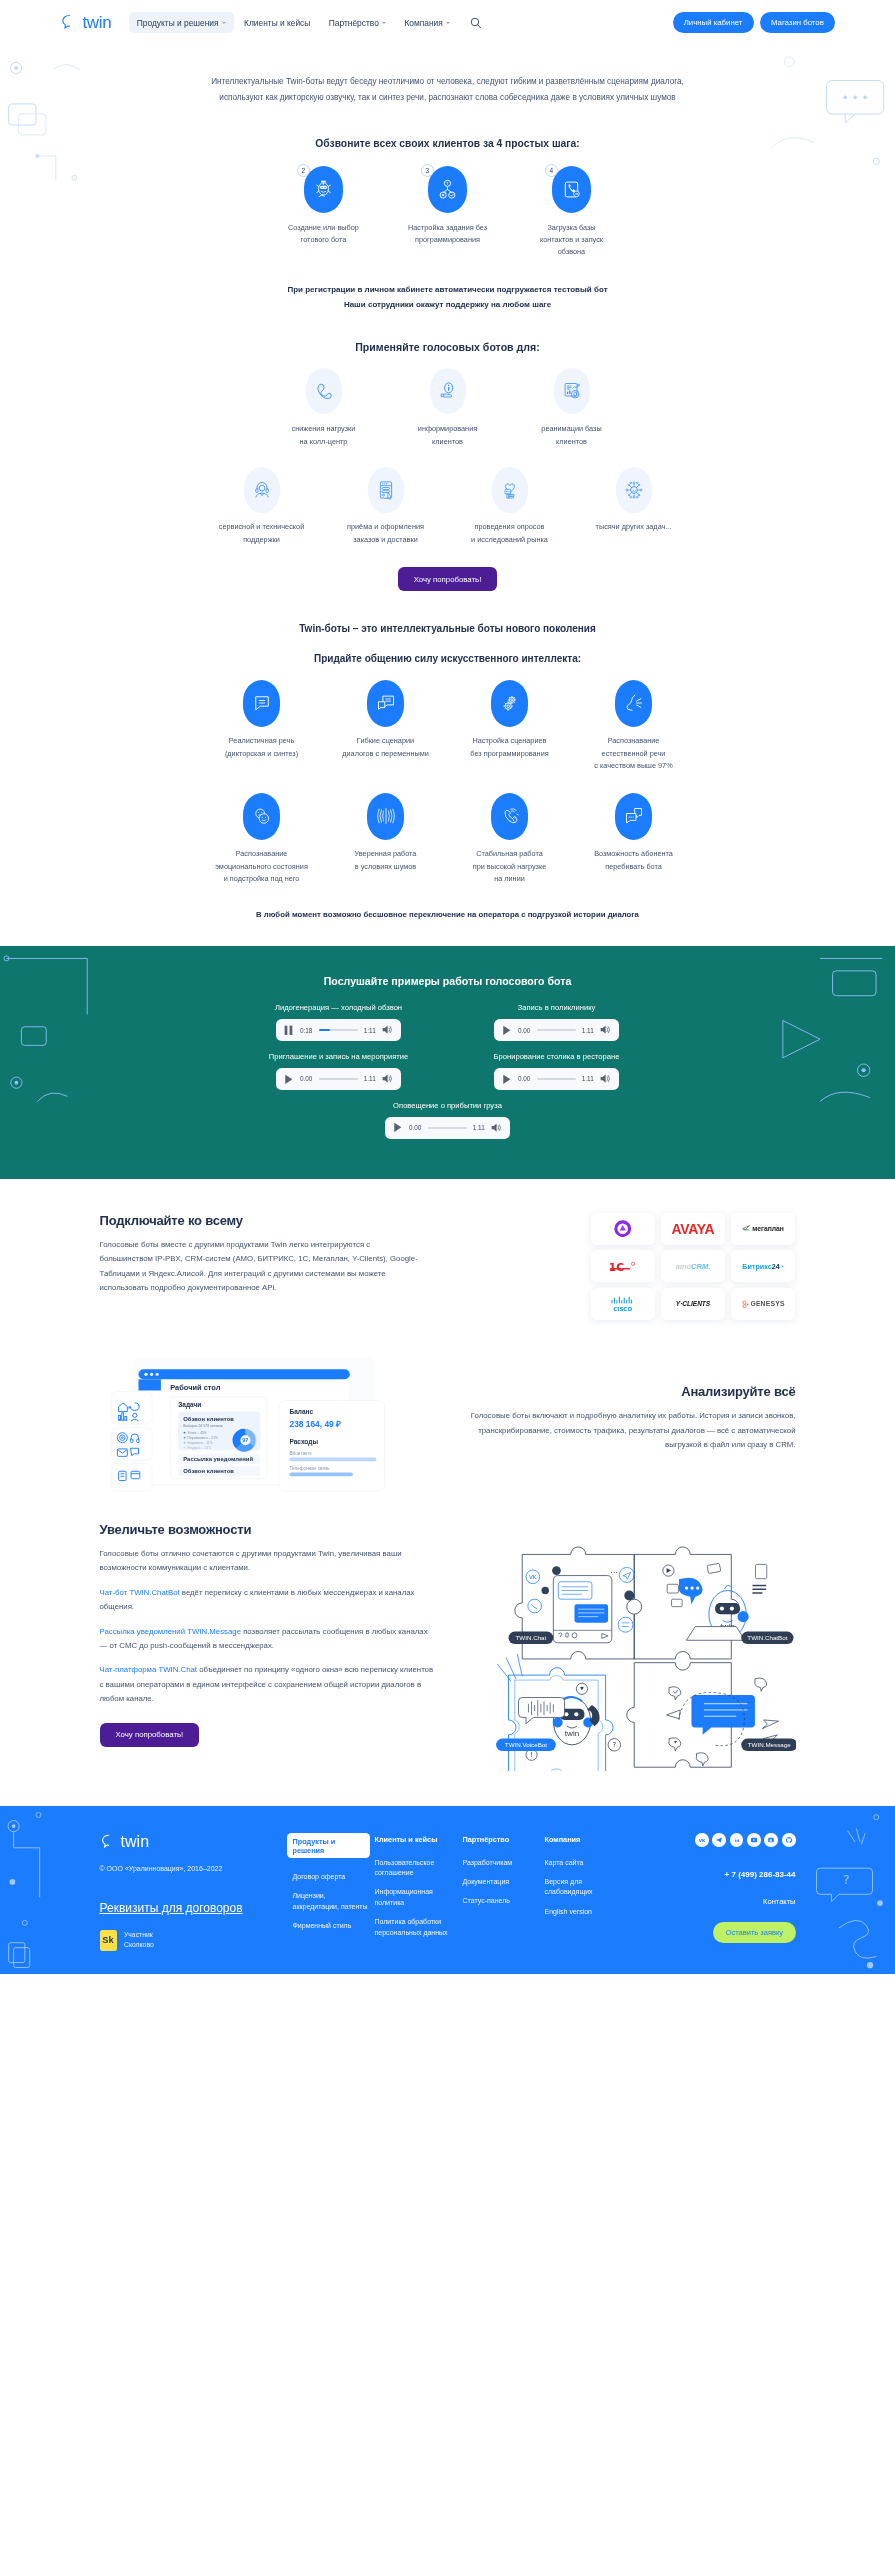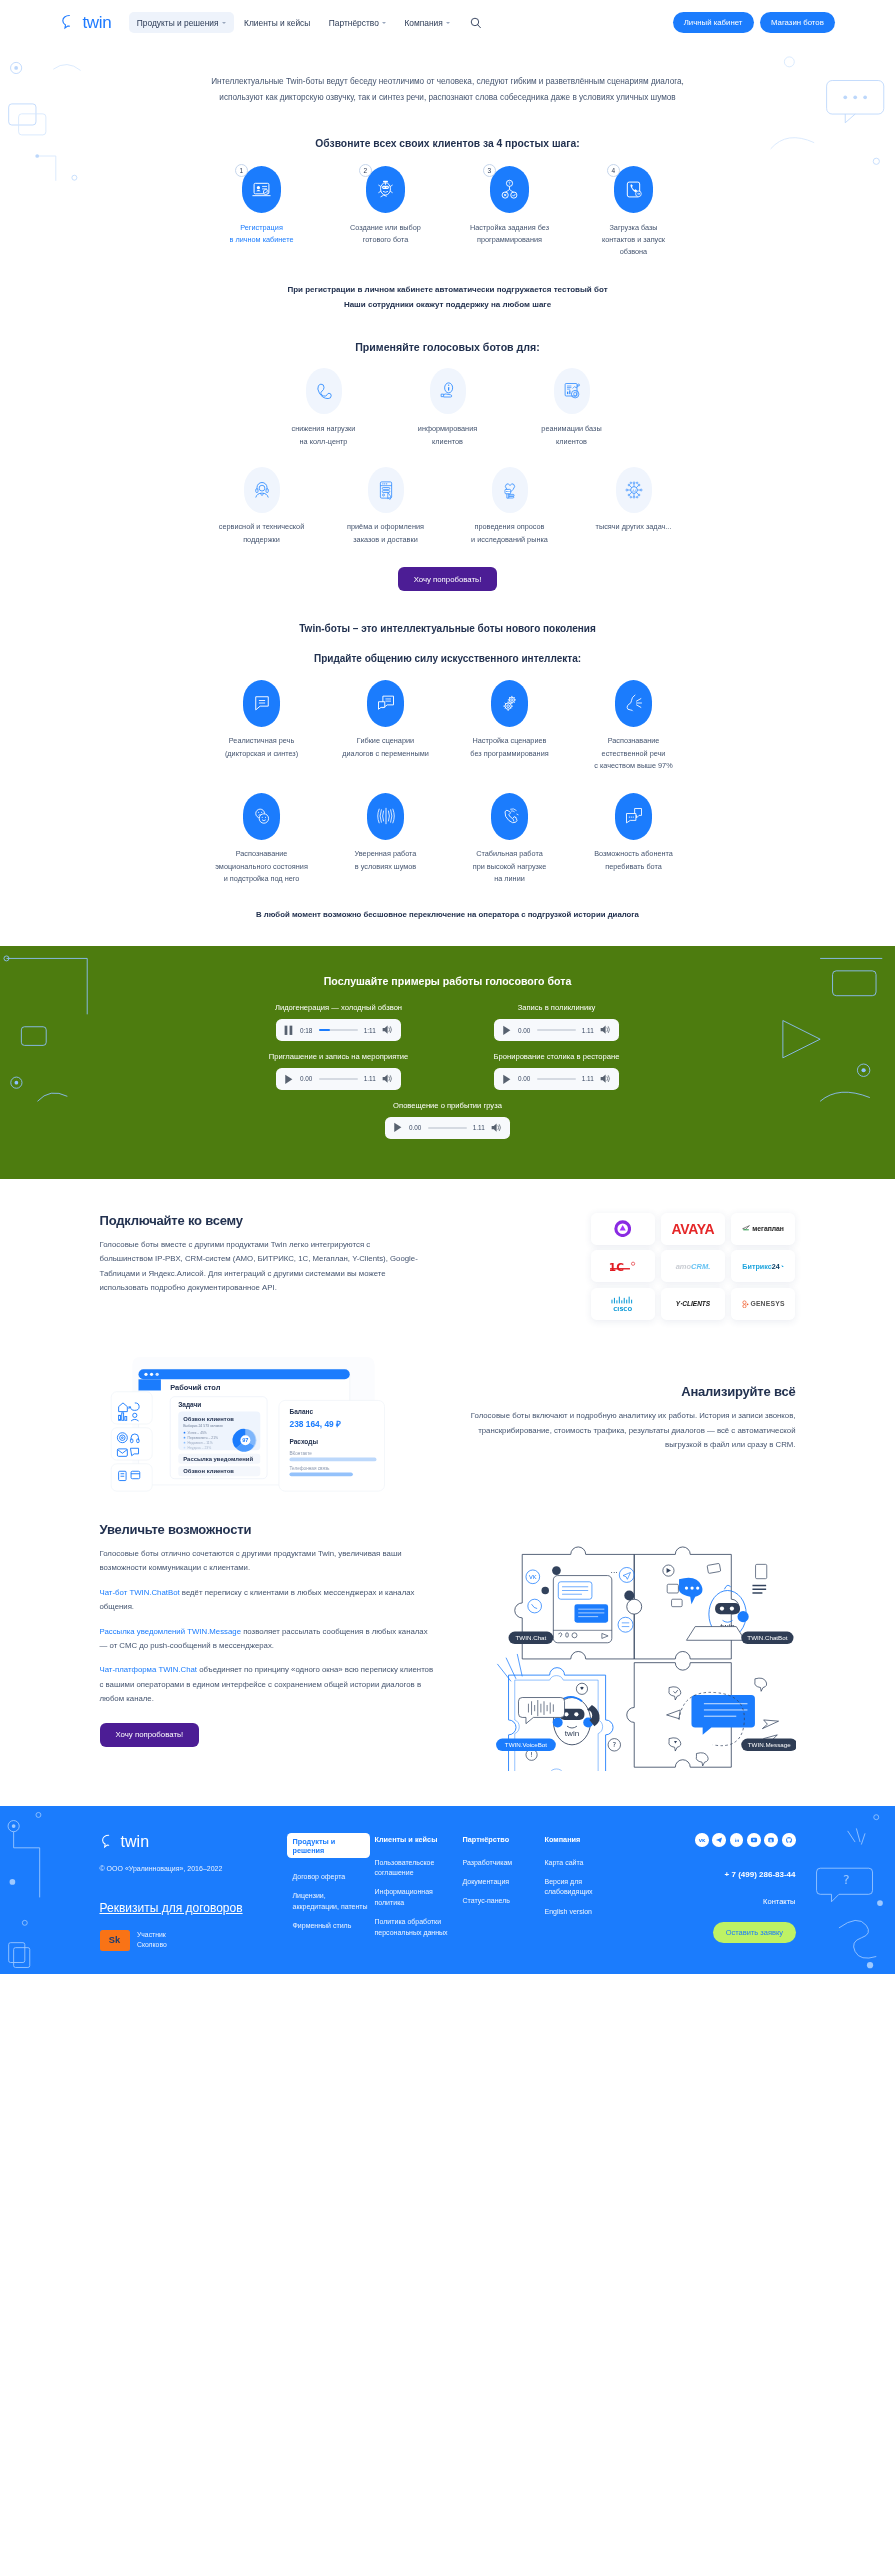--- a/index.html
+++ b/index.html
@@ -102,21 +102,21 @@
     width: 37px; height: 47px; border-radius: 50%/46%;
     background: #1b7cfd; margin: 0 auto;
     display: flex; align-items: center; justify-content: center;
   }
   .feat-label { margin-top: 8.7px; font-size: 7.3px; line-height: 1.7; color: #44546f; }
 
   .note2 { margin-top: 25px; text-align:center; font-size: 7.8px; font-weight: 700; color: #22314f; }
 
   
   .audio-sec {
-    margin-top: 27px; background: #4d7c0f; padding: 29px 0 29px;
+    margin-top: 27px; background: #0f766e; padding: 29px 0 29px;
     position: relative; overflow: hidden;
   }
   .audio-title { text-align: center; color: #fff; font-size: 10.6px; font-weight: 700; position: relative; z-index:3;}
   .audio-grid {
     margin: 16px auto 0; width: 423px; display: flex; flex-wrap: wrap;
     justify-content: space-between; position: relative; z-index: 3;
   }
   .audio-cell { width: 205px; text-align: center; margin-bottom: 11.2px; }
   .audio-cell.full { width: 100%; }
   .audio-cap { color: #fff; font-size: 7.6px; margin-bottom: 6.8px; }
@@ -163,21 +163,21 @@
     padding: 27px 0 23.6px; position: relative; overflow: hidden;
   }
   .footer-inner { display: flex; position: relative; z-index: 3; }
   .f-col-brand { width: 193px; }
   .f-logo { display: flex; align-items: center; gap: 3.7px; }
   .f-logo-text { font-size: 16px; color: #fff; }
   .f-copy { margin-top: 13.7px; font-size: 7px; color: #eaf2ff; }
   .f-req { margin-top: 29px; font-size: 12px; color: #fff; cursor: pointer; text-decoration: underline;}
   .sk-row { margin-top: 15px; display: flex; align-items: center; gap: 7.5px; }
   .sk-badge {
-    width: 30px; height: 21px; background: #f97316; border-radius: 2.5px;
+    width: 17px; height: 21px; background: #fde047; border-radius: 2.5px;
     display: flex; align-items: center; justify-content: center;
     color: #1b3b6f; font-weight: 700; font-size: 9.3px;
   }
   .sk-text { font-size: 6.8px; line-height: 1.5; color: #eaf2ff; }
 
   .f-nav { display: flex; gap: 0; flex: 1; }
   .f-col { width: 82px; padding-right: 5px; }
   .f-col.wide { width: 88px; }
   .f-head { font-size: 7.3px; font-weight: 700; margin-bottom: 13.7px; display: inline-block; }
   .f-head.pill { background: #fff; color: #1b7cfd; border-radius: 4.4px; padding: 3.7px 5.6px; margin-left: -5.6px; }
@@ -267,36 +267,20 @@
   </svg>
 
   <div class="hero container">
     <div class="hero-sub">Интеллектуальные Twin-боты ведут беседу неотличимо от человека, следуют гибким и разветвлённым сценариям диалога, используют как дикторскую озвучку, так и синтез речи, распознают слова собеседника даже в условиях уличных шумов</div>
   </div>
 
   <div class="container">
     <div class="section-h steps-head">Обзвоните всех своих клиентов за 4 простых шага:</div>
     <div class="steps">
 
-      <div class="step">
-        <div class="step-badge">1</div>
-        <div class="step-ico">
-          <svg width="21" height="21" viewBox="0 0 34 34">
-              <rect x="5" y="7" width="24" height="17" rx="2" fill="none" stroke="#fff" stroke-width="1.6"></rect>
-              <circle cx="12" cy="14" r="2.6" fill="#fff"></circle>
-              <path d="M8.5 20 q3.5 -4 7 0" fill="#fff"></path>
-              <line x1="18" y1="12" x2="26" y2="12" stroke="#fff" stroke-width="1.4"></line>
-              <line x1="18" y1="16" x2="26" y2="16" stroke="#fff" stroke-width="1.4"></line>
-              <circle cx="24" cy="21" r="4" fill="#1b7cfd" stroke="#fff" stroke-width="1.4"></circle>
-              <path d="M22 21 l1.5 1.6 l3 -3.2" fill="none" stroke="#fff" stroke-width="1.4"></path>
-              <path d="M3 27 h28" stroke="#fff" stroke-width="1.6" stroke-linecap="round"></path>
-            </svg>
-        </div>
-        <div class="step-label accent">Регистрация<br>в личном кабинете</div>
-      </div>
 
       <div class="step">
         <div class="step-badge">2</div>
         <div class="step-ico">
           <svg width="21" height="21" viewBox="0 0 34 34">
               <rect x="13" y="3" width="8" height="2.4" rx="1" fill="#fff"></rect>
               <ellipse cx="17" cy="16" rx="8" ry="10" fill="none" stroke="#fff" stroke-width="1.5"></ellipse>
               <rect x="11.5" y="11" width="11" height="5" rx="2.2" fill="#fff"></rect>
               <circle cx="14.5" cy="13.5" r="1" fill="#1b7cfd"></circle>
               <circle cx="19.5" cy="13.5" r="1" fill="#1b7cfd"></circle>

